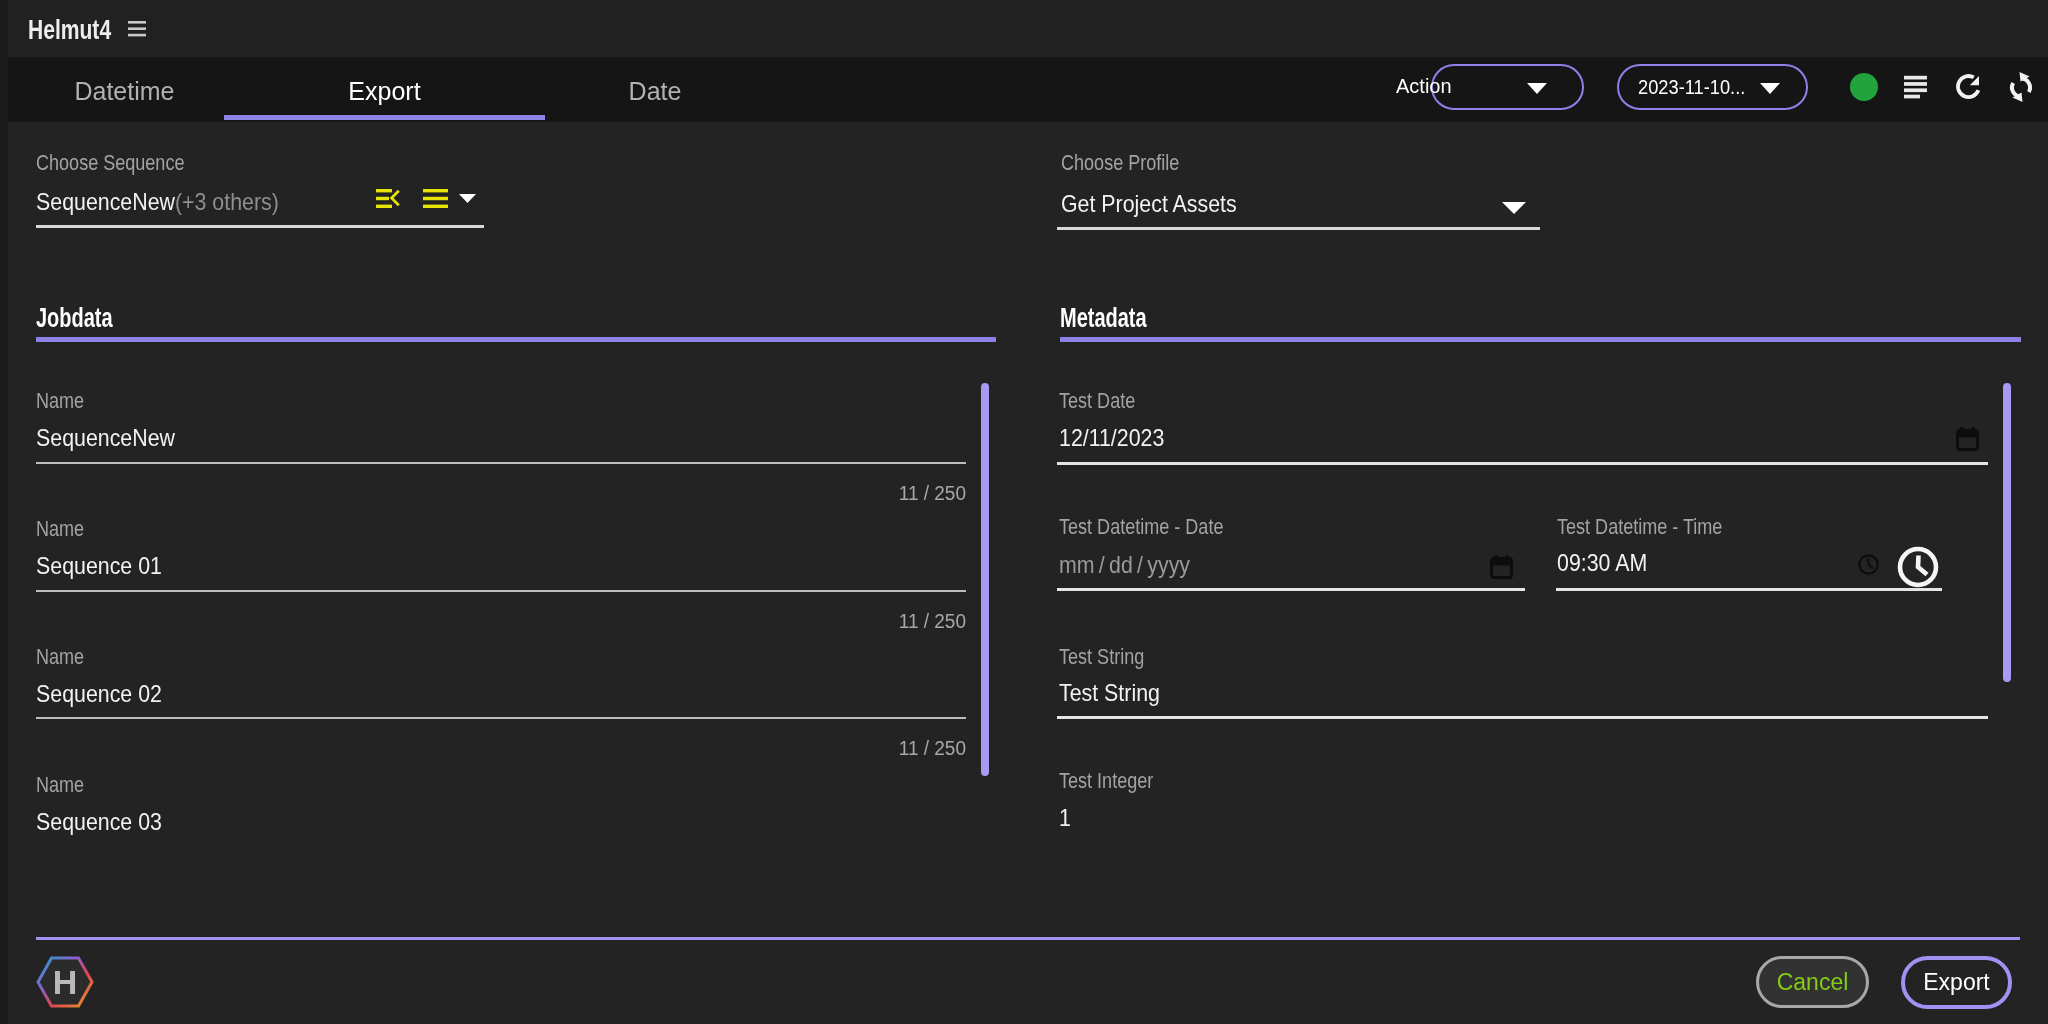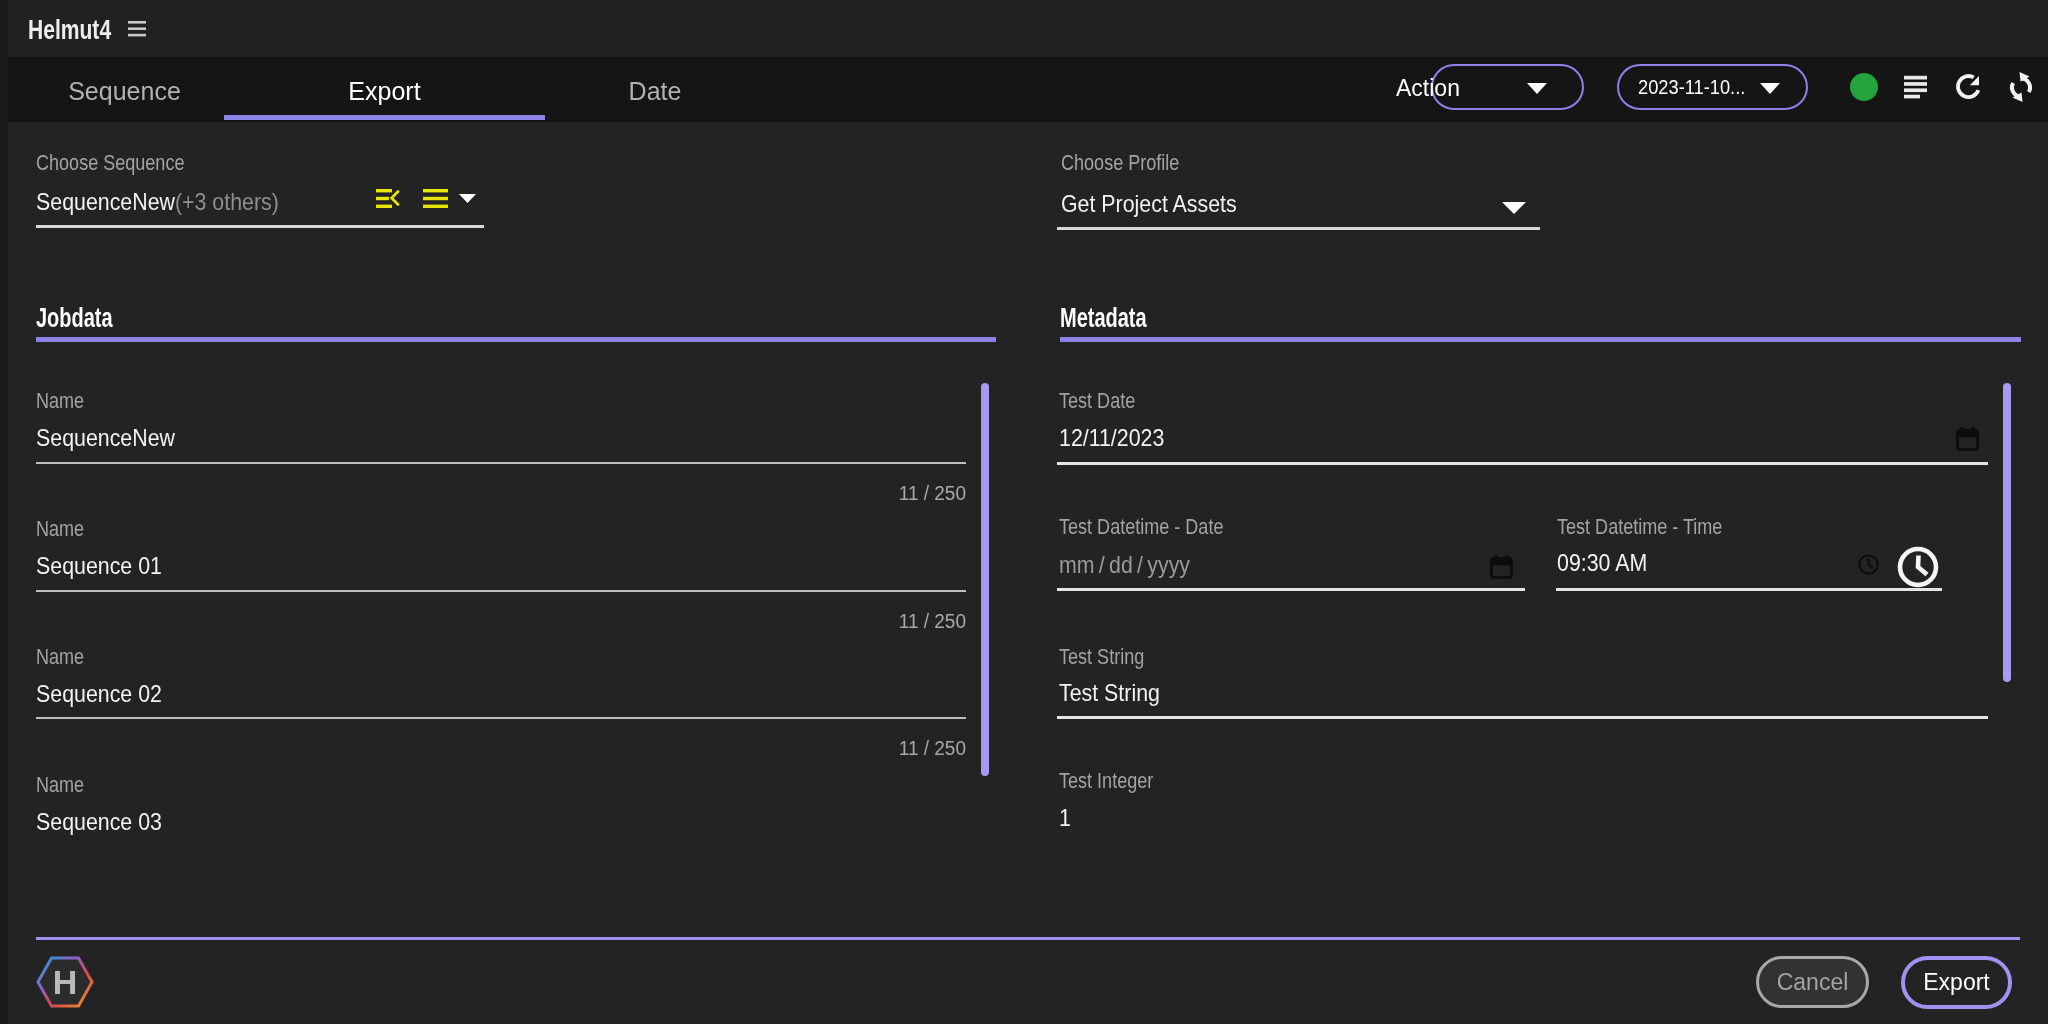--- a/index.html
+++ b/index.html
@@ -19,27 +19,27 @@
   <div class="abs" style="left:28px;top:15px;color:#ededed;font-size:27px;font-weight:700;transform:scaleX(.78);transform-origin:0 0;">Helmut4</div>
   <svg class="abs" style="left:128px;top:21px;" width="20" height="18" viewBox="0 0 20 18">
     <g fill="#c9c9c9">
         <rect x="0" y="0" width="18" height="2.6"></rect>
         <rect x="0" y="6.4" width="18" height="2.6"></rect>
         <rect x="0" y="12.8" width="18" height="2.6"></rect>
       </g>
   </svg>
 
   <div class="abs" style="left:8px;top:57px;width:2040px;height:65px;background:#151515;"></div>
-  <div class="abs" style="left:0;top:77px;width:249px;text-align:center;color:#b2b2b2;font-size:25px;">Sequence</div>
+  <div class="abs" style="left:0;top:77px;width:249px;text-align:center;color:#b2b2b2;font-size:25px;">Datetime</div>
   <div class="abs" style="left:224px;top:77px;width:321px;text-align:center;color:#ffffff;font-size:25px;">Export</div>
   <div class="abs" style="left:545px;top:77px;width:220px;text-align:center;color:#b2b2b2;font-size:25px;">Date</div>
   <div class="abs" style="left:224px;top:115px;width:321px;height:5px;background:#8c82e8;"></div>
 
   <div class="abs" style="left:1431px;top:64px;width:153px;height:46px;border:2.5px solid #8c82ea;border-radius:23px;box-sizing:border-box;"></div>
-  <div class="abs" style="left:1396px;top:75px;color:#fff;font-size:23px;">Action</div>
+  <div class="abs" style="left:1396px;top:75px;color:#fff;font-size:20px;">Action</div>
   <svg class="abs" style="left:1527px;top:83px;" width="20" height="11" viewBox="0 0 20 11">
       <polygon points="0,0 20,0 10,11" fill="#fff"></polygon>
     </svg>
 
   <div class="abs" style="left:1617px;top:64px;width:191px;height:46px;border:2.5px solid #8c82ea;border-radius:23px;box-sizing:border-box;"></div>
   <div class="abs" style="left:1638px;top:75px;color:#fff;font-size:21px;transform:scaleX(.87);transform-origin:0 0;">2023-11-10...</div>
   <svg class="abs" style="left:1760px;top:83px;" width="20" height="11" viewBox="0 0 20 11">
       <polygon points="0,0 20,0 10,11" fill="#fff"></polygon>
     </svg>
 
@@ -173,15 +173,15 @@
       <linearGradient id="hexg" x1="0%" y1="0%" x2="100%" y2="100%">
         <stop offset="0%" stop-color="#1ba3cc"></stop>
           <stop offset="35%" stop-color="#8a5fd0"></stop>
         <stop offset="60%" stop-color="#d84456"></stop>
           <stop offset="100%" stop-color="#e89b22"></stop>
       </linearGradient>
     </defs>
     <polygon points="15.5,2 42.5,2 56,26 42.5,50 15.5,50 2,26" fill="#2b2b2b" stroke="url(#hexg)" stroke-width="3"></polygon>
     <text x="29" y="38" text-anchor="middle" font-family="Liberation Sans" font-size="34" font-weight="700" fill="#b9b9b9">H</text>
   </svg>
-  <div class="abs" style="left:1756px;top:956px;width:113px;height:52px;border:3px solid #a8a8a8;border-radius:26px;box-sizing:border-box;background:#323232;color:#a3a3a3;font-size:23px;text-align:center;line-height:46px;">Cancel</div>
+  <div class="abs" style="left:1756px;top:956px;width:113px;height:52px;border:3px solid #a8a8a8;border-radius:26px;box-sizing:border-box;background:#323232;color:#84cc16;font-size:23px;text-align:center;line-height:46px;">Cancel</div>
   <div class="abs" style="left:1901px;top:956px;width:111px;height:53px;border:4px solid #9f92f2;border-radius:27px;box-sizing:border-box;color:#fff;font-size:23px;text-align:center;line-height:45px;">Export</div>
 </div>
 
 </body></html>

